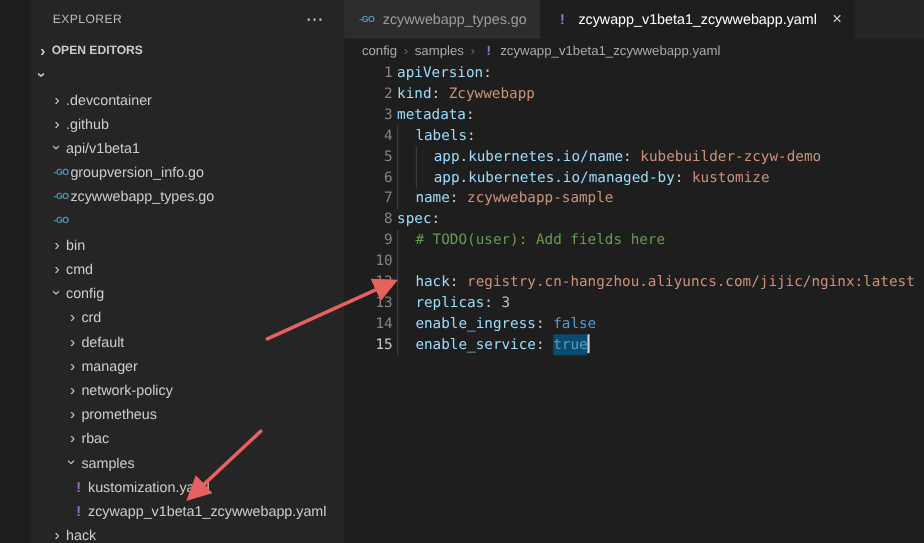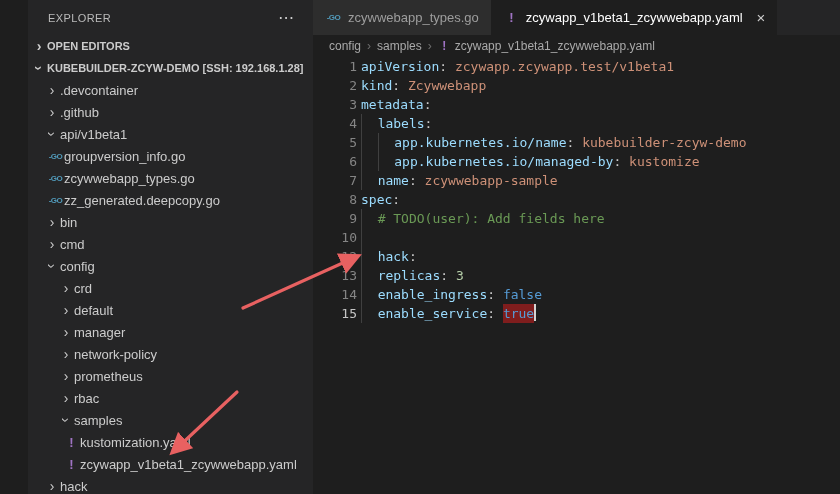--- a/index.html
+++ b/index.html
@@ -39,41 +39,40 @@
   .num.act{color:#c6c6c6;}
   .txt{margin-left:4px;display:flex;align-items:flex-start;height:19px;}
   .txt span{white-space:pre;line-height:19px;}
   .guide{width:2ch;align-self:stretch;border-left:1px solid #404040;flex:none;}
   .tk-k{color:#9cdcfe;}
   .tk-v{color:#ce9178;}
   .tk-p{color:#cccccc;}
   .tk-c{color:#6a9955;}
   .tk-n{color:#b5cea8;}
   .tk-b{color:#569cd6;}
-  .tk-bs{color:#569cd6;background:#7f1d1d;}
+  .tk-bs{color:#569cd6;background:#0c4a6e;}
   .cursor{width:2px;height:17px;background:#d4d4d4;flex:none;}
   #arrows{position:absolute;left:0;top:0;pointer-events:none;z-index:5;}
 </style>
 </head>
 <body>
 
 <div class="win">
   <aside class="sidebar">
     <div class="sb-head">
       <span>EXPLORER</span>
       <span class="more">⋯</span>
     </div>
     <div class="tree" id="tree">
         <div class="row sec ind-0">
           <span class="chev">›</span>
           <span>OPEN EDITORS</span>
         </div>
         <div class="row sec ind-0">
           <span class="chev down">›</span>
-          <span>KUBEBUILDER-ZCYW-DEMO [SSH: 192.168.1.28]</span>
         </div>
         <div class="row ind-1">
           <span class="chev">›</span>
           <span>.devcontainer</span>
         </div>
         <div class="row ind-1">
           <span class="chev">›</span>
           <span>.github</span>
         </div>
         <div class="row ind-1">
@@ -83,21 +82,20 @@
         <div class="row ind-f2">
           <span class="fic go">-GO</span>
           <span>groupversion_info.go</span>
         </div>
         <div class="row ind-f2">
           <span class="fic go">-GO</span>
           <span>zcywwebapp_types.go</span>
         </div>
         <div class="row ind-f2">
           <span class="fic go">-GO</span>
-          <span>zz_generated.deepcopy.go</span>
         </div>
         <div class="row ind-1">
           <span class="chev">›</span>
           <span>bin</span>
         </div>
         <div class="row ind-1">
           <span class="chev">›</span>
           <span>cmd</span>
         </div>
         <div class="row ind-1">
@@ -171,21 +169,20 @@
           <span class="fic yaml">!</span>
           <span>zcywapp_v1beta1_zcywwebapp.yaml</span>
         </span>
       </div>
     <div class="code" id="code">
         <div class="ln">
           <span class="num">1</span>
           <span class="txt">
             <span class="tk-k">apiVersion</span>
             <span class="tk-p">: </span>
-            <span class="tk-v">zcywapp.zcywapp.test/v1beta1</span>
           </span>
         </div>
         <div class="ln">
           <span class="num">2</span>
           <span class="txt">
             <span class="tk-k">kind</span>
             <span class="tk-p">: </span>
             <span class="tk-v">Zcywwebapp</span>
           </span>
         </div>
@@ -252,20 +249,21 @@
           <span class="txt">
             <span class="guide"></span>
           </span>
         </div>
         <div class="ln">
           <span class="num">12</span>
           <span class="txt">
             <span class="guide"></span>
             <span class="tk-k">hack</span>
             <span class="tk-p">: </span>
+            <span class="tk-v">registry.cn-hangzhou.aliyuncs.com/jijic/nginx:latest</span>
           </span>
         </div>
         <div class="ln">
           <span class="num">13</span>
           <span class="txt">
             <span class="guide"></span>
             <span class="tk-k">replicas</span>
             <span class="tk-p">: </span>
             <span class="tk-n">3</span>
           </span>

